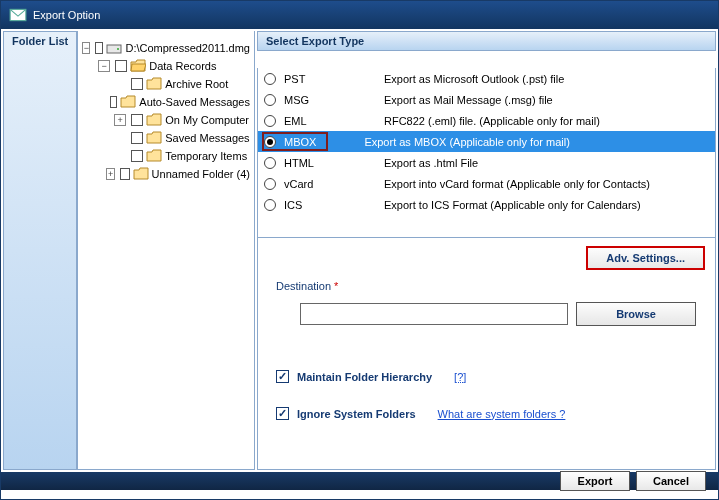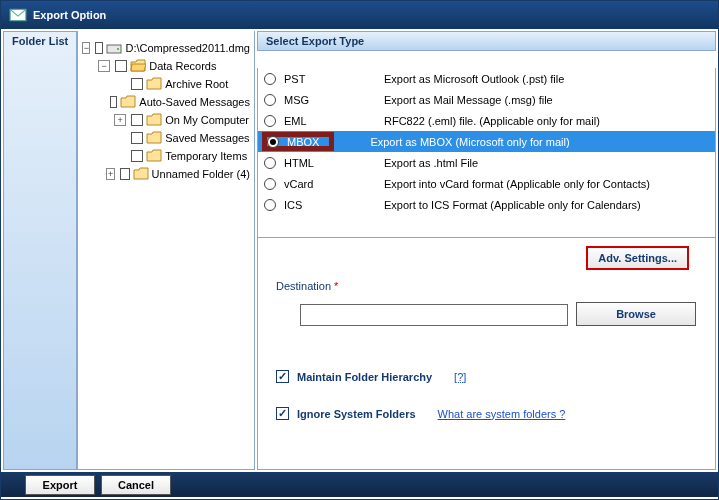--- a/index.html
+++ b/index.html
@@ -1,49 +1,49 @@
 <!DOCTYPE html>
 <html><head>
 <meta charset="utf-8">
 <style>
   * { box-sizing: border-box; font-family: 'Segoe UI', Tahoma, sans-serif; font-size: 11px; }
   body { margin: 0; width: 719px; height: 500px; background: #fff; overflow: hidden; border: 1px solid #183a66; }
-  .titlebar { height: 28px; background: linear-gradient(#1e4d8c, #123560); color: #fff; display: flex; align-items: center; padding: 0 8px; font-weight: bold; }
+  .titlebar { height: 28px; background: linear-gradient(#1e4d8c, #123560); color: #fff; display: flex; align-items: center; padding: 0 8px; font-weight: normal; }
   .titlebar .icon-slot { width: 18px; height: 18px; margin-right: 6px; display: flex; align-items: center; justify-content: center; }
   .content { display: flex; height: calc(100% - 55px); padding: 2px; gap: 2px; }
   .left-panel { width: 252px; display: flex; flex-direction: row; }
   .right-panel { flex: 1; display: flex; flex-direction: column; }
   .panel-header { background: linear-gradient(#e6f0fa, #b8d4f0); border: 1px solid #8aa8cc; padding: 3px 8px; color: #12355f; font-weight: bold; }
   .panel-body { flex: 1; border: 1px solid #8aa8cc; border-top: none; background: #fff; overflow: auto; padding: 4px; }
   .tree { padding-top: 4px; }
   .tree-row { display: flex; align-items: center; height: 18px; white-space: nowrap; }
   .spacer { display:inline-block; width:16px; }
   .toggle { display:inline-flex; align-items:center; justify-content:center; width:12px; height:12px; border:1px solid #888; color:#444; font-size:9px; line-height:9px; margin-right:2px; user-select:none; }
   .chk { width:12px; height:12px; border:1px solid #555; margin:0 3px; }
   .folder-icon { width:16px; height:14px; margin-right:3px; display:inline-flex; }
   .folder-icon svg { width:16px; height:14px; }
   .tree-label { color:#000; }
   .export-list-container { border: 1px solid #8aa8cc; border-top:none; background:#fff; height: 170px; overflow-y: scroll; margin-top: 17px; }
   .export-row { display:flex; align-items:center; padding: 2px 6px; height: 21px; }
   .export-row.selected { background:#2d8fe6; color:#fff; }
-  .hl-label-box { border:5px solid #7f1d1d; padding:0 4px 0 0; display:inline-flex; align-items:center; height:19px; margin-left:-2px;}
+  .hl-label-box { border:2px solid #7f1d1d; padding:0 4px 0 0; display:inline-flex; align-items:center; height:19px; margin-left:-2px;}
   .radio { width:12px; height:12px; border:1px solid #444; border-radius:50%; margin-right:8px; background:#fff; position:relative; flex:0 0 12px; }
   .radio.on::after { content:''; position:absolute; width:6px; height:6px; background:#000; border-radius:50%; top:2px; left:2px; }
   .col-type { width: 100px; font-weight: normal; }
   .col-desc { flex:1; }
   .lower-form { padding: 10px 18px 6px 18px; flex:1; display:flex; flex-direction:column; position:relative; border:1px solid #8aa8cc; border-top:none; }
-  .adv-btn { position:absolute; right:26px; top:8px; border:2px solid #c00; background: linear-gradient(#fdfdfd,#e8e8e8); color:#153a72; font-weight:bold; padding:4px 10px; }
+  .adv-btn { position:absolute; right:10px; top:8px; border:2px solid #c00; background: linear-gradient(#fdfdfd,#e8e8e8); color:#153a72; font-weight:bold; padding:4px 18px; }
   .dest-label { color:#153a72; font-weight:normal; margin-top:32px; }
-  .dest-row { display:flex; align-items:flex-end; margin-top:10px; gap:8px; margin-bottom: 30px;}
+  .dest-row { display:flex; align-items:center; margin-top:10px; gap:8px; margin-bottom: 30px;}
   .dest-input { flex:0 0 268px; height:22px; border:1px solid #666; background:#fff; }
   .browse-btn { width:120px; height:24px; border:1px solid #555; background: linear-gradient(#fdfdfd,#e6e6e6); font-weight:bold; color:#153a72; }
   .opt-row { display:flex; align-items:center; margin-top:14px; color:#153a72; font-weight:bold; }
   .chkbox { width:13px; height:13px; border:1px solid #153a72; display:inline-flex; align-items:center; justify-content:center; margin-right:8px; color:#153a72; font-size:11px; }
   .link { color:#1a4fcf; text-decoration:underline; margin-left:22px; font-weight:normal; }
-  .footer { height: 25px; background: linear-gradient(#183a66,#102644); display:flex; align-items:center; padding:0 24px; gap:6px; }
+  .footer { height: 18px; background: linear-gradient(#183a66,#102644); display:flex; justify-content:flex-end; align-items:center; padding:0 12px; gap:6px; }
   .footer button { width:70px; height:20px; background: linear-gradient(#fff,#e8e8e8); border:1px solid #555; font-weight:bold; }
   .req { color:#c00; }
   .dotted { text-decoration: underline dotted; }
 </style>
 </head>
 <body>
 
 <div class="titlebar">
   <span class="icon-slot">
     <svg viewBox="0 0 16 16">
@@ -174,21 +174,21 @@
     <span class="radio"></span>
           <span class="col-type">EML</span>
     <span class="col-desc">RFC822 (.eml) file. (Applicable only for mail)</span>
   </div>
         <div class="export-row selected">
     <span class="hl-label-box">
             <span class="radio on"></span>
             <span class="col-type" style="width:auto;padding-right:6px;">MBOX</span>
           </span>
           <span style="width:36px"></span>
-    <span class="col-desc">Export as MBOX (Microsoft only for mail)</span>
+    <span class="col-desc">Export as MBOX (Applicable only for mail)</span>
   </div>
         <div class="export-row ">
     <span class="radio"></span>
           <span class="col-type">HTML</span>
     <span class="col-desc">Export as .html File</span>
   </div>
         <div class="export-row ">
     <span class="radio"></span>
           <span class="col-type">vCard</span>
     <span class="col-desc">Export into vCard format (Applicable only for Contacts)</span>

